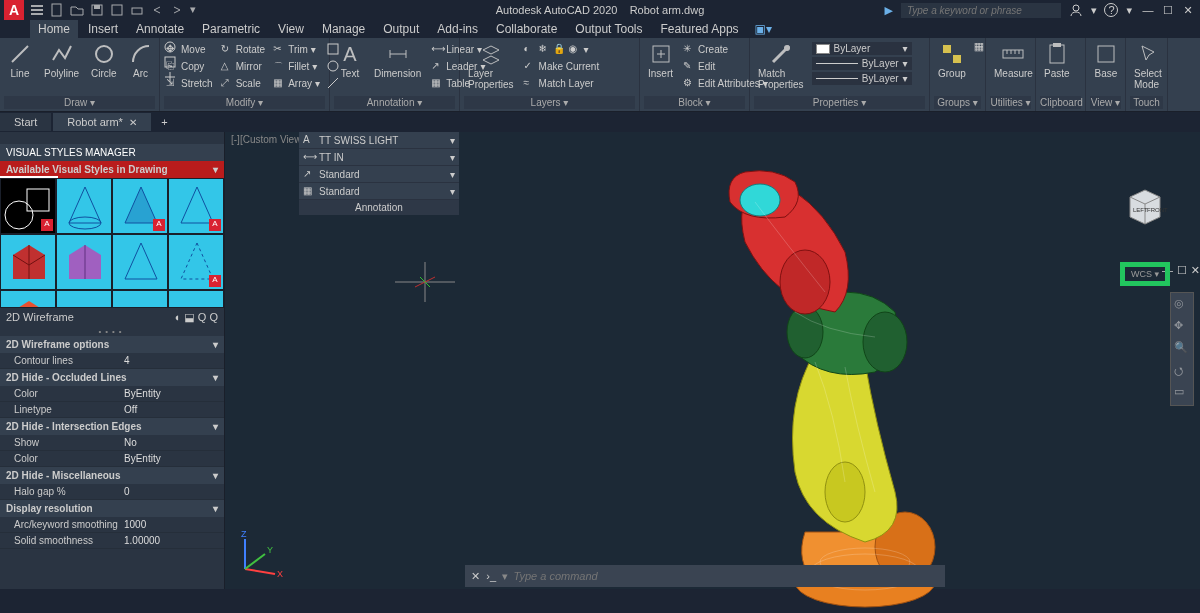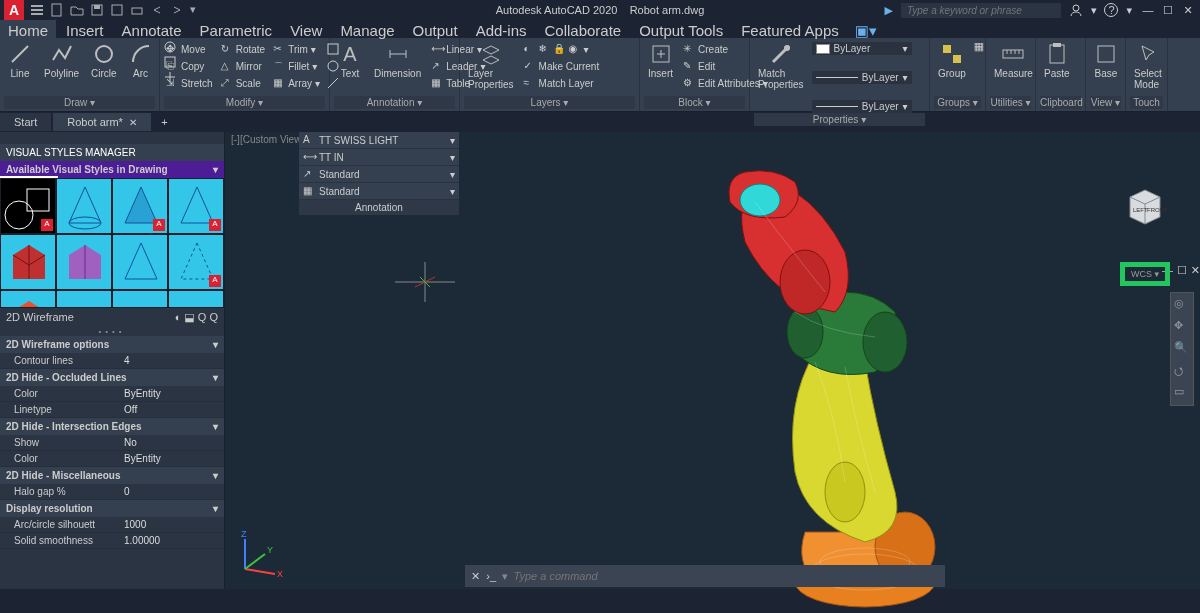--- a/index.html
+++ b/index.html
@@ -6,41 +6,41 @@
 body{width:1200px;height:613px;background:#1c2433;color:#ccc;font-size:11px;overflow:hidden;position:relative;}
 .titlebar{height:20px;background:#1c2433;display:flex;align-items:center;padding:0 4px;}
 .logo{width:20px;height:20px;background:#d92231;color:#fff;display:flex;align-items:center;justify-content:center;font-weight:bold;font-size:14px;margin-right:6px;}
 .qat{display:flex;gap:6px;align-items:center;}
 .qat span{width:14px;height:14px;opacity:.8;cursor:pointer;}
 .title-center{position:absolute;left:50%;transform:translateX(-50%);color:#ccc;font-size:11px;}
 .title-right{margin-left:auto;display:flex;align-items:center;gap:8px;}
 .search-box{background:#2a3442;border:none;color:#999;font-style:italic;padding:2px 6px;width:160px;font-size:10px;}
 .win-btns{display:flex;gap:4px;}
 .win-btns span{width:16px;text-align:center;cursor:pointer;}
-.menubar{height:18px;display:flex;gap:2px;font-size:15px;}
+.menubar{height:18px;display:flex;gap:2px;padding-left:30px;font-size:12px;}
 .menubar .tab{padding:2px 8px;cursor:pointer;color:#ccc;}
 .menubar .tab.active{background:#34404f;}
 .ribbon{height:74px;background:#34404f;display:flex;border-bottom:1px solid #1a1f2a;}
 .rgroup{border-right:1px solid #2a3240;display:flex;flex-direction:column;padding:2px 4px;}
 .rgroup-content{flex:1;display:flex;align-items:flex-start;gap:4px;}
 .rgroup-label{text-align:center;font-size:10px;color:#aaa;padding:1px 0;background:#2e3847;}
 .rbtn{display:flex;flex-direction:column;align-items:center;justify-content:center;padding:2px 4px;cursor:pointer;font-size:10px;gap:2px;}
 .rbtn .ic{width:24px;height:24px;opacity:.9;display:flex;align-items:center;justify-content:center;}
 .rbtn-sm{display:flex;align-items:center;gap:3px;padding:1px 2px;font-size:10px;cursor:pointer;white-space:nowrap;}
 .rbtn-sm .ic{width:12px;height:12px;}
 .col{display:flex;flex-direction:column;gap:1px;}
 .filetabs{height:20px;background:#1c2433;display:flex;align-items:center;font-size:11px;}
 .ftab{padding:3px 14px;background:#2a3442;margin-right:2px;cursor:pointer;display:flex;align-items:center;gap:6px;}
 .ftab.active{background:#34404f;}
 .ftab .close{font-size:10px;}
 .ftab-add{padding:3px 8px;cursor:pointer;}
 .workspace{display:flex;height:457px;}
 .panel{width:225px;background:#2a3442;border-right:1px solid #1a1f2a;display:flex;flex-direction:column;overflow:hidden;}
 .panel-title{background:#34404f;padding:3px 6px;font-size:10px;color:#fff;margin-top:12px;}
-.panel-sub{background:#4c1d95;padding:3px 6px;font-size:10px;font-weight:bold;display:flex;justify-content:space-between;}
+.panel-sub{background:#b91c1c;padding:3px 6px;font-size:10px;font-weight:bold;display:flex;justify-content:space-between;}
 .thumbs{display:flex;flex-wrap:wrap;background:#1c2433;}
 .thumb{width:56px;height:56px;background:#33c6e8;position:relative;border:1px solid #1a1f2a;cursor:pointer;}
 .thumb.dark{background:#000;}
 .thumb .badge{position:absolute;bottom:2px;right:2px;width:12px;height:12px;background:#d92231;color:#fff;font-size:8px;text-align:center;}
 .vstyle-name{background:#2a3442;padding:3px 6px;font-size:11px;display:flex;justify-content:space-between;}
 .dots{text-align:center;letter-spacing:4px;color:#888;font-size:8px;}
 .prop-section{background:#34404f;padding:3px 6px;font-size:10px;font-weight:bold;display:flex;justify-content:space-between;}
 .prop-row{display:flex;padding:2px 6px 2px 14px;font-size:10px;border-bottom:1px solid #252e3a;background:#2a3442;}
 .prop-row .k{flex:0 0 110px;color:#ccc;}
 .prop-row .v{color:#ddd;}
@@ -342,21 +342,21 @@
       <div class="rbtn">
           <span class="ic">
             <svg width="24" height="24">
               <path d="M4 20L20 4" stroke="#ccc" stroke-width="3"></path>
               <circle cx="18" cy="6" r="3" fill="#ccc"></circle>
             </svg>
           </span>
           <span style="white-space:pre">Match
 Properties</span>
         </div>
-      <div class="col" style="gap:16px;padding-top:2px">
+      <div class="col" style="gap:2px;padding-top:2px">
         <div class="bylayer">
             <span class="sw"></span>
             <span>ByLayer</span>
             <span style="margin-left:auto">▾</span>
           </div>
         <div class="bylayer" style="justify-content:center"><span style="border-top:1px solid #ccc;width:60px"></span><span>ByLayer</span>▾</div>
         <div class="bylayer" style="justify-content:center"><span style="border-top:1px solid #ccc;width:60px"></span><span>ByLayer</span>▾</div>
       </div>
     </div>
     <div class="rgroup-label"><span>Properties</span> ▾</div>
@@ -559,21 +559,21 @@
         </div>
         <div class="prop-row">
           <span class="k">Halo gap %</span>
           <span class="v">0</span>
         </div>
         <div class="prop-section">
           <span>Display resolution</span>
           <span>▾</span>
         </div>
         <div class="prop-row">
-          <span class="k">Arc/circle silhouett</span>
+          <span class="k">Arc/keyword smoothing</span>
           <span class="v">1000</span>
         </div>
         <div class="prop-row">
           <span class="k">Solid smoothness</span>
           <span class="v">1.00000</span>
         </div>
       </div>
   </div>
 
   <div class="viewport">

